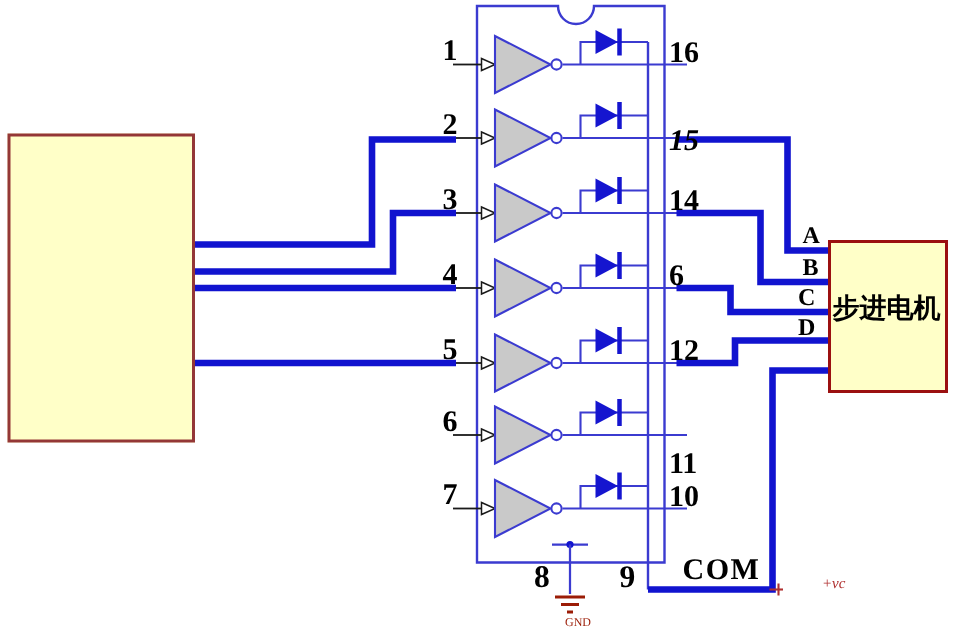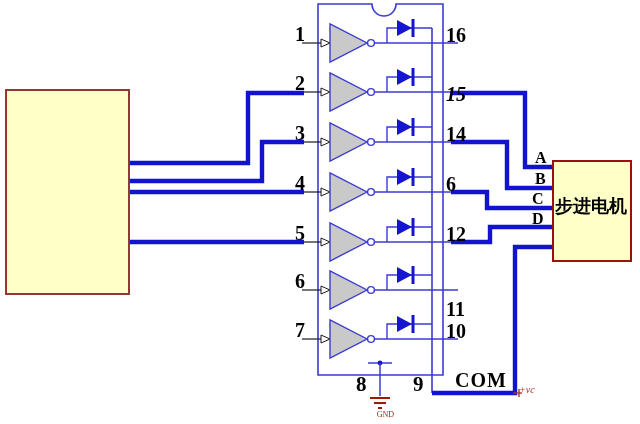--- a/index.html
+++ b/index.html
@@ -21,21 +21,21 @@
   .motor-box{
     position:absolute;left:552px;top:160px;width:76px;height:98px;
     background:#ffffc8;border:2px solid #9b1010;
   }
   .cpu-label{left:5px;top:161px;width:123px;text-align:center;font-size:29px;font-weight:bold;letter-spacing:1px;}
   .motor-label{left:551px;top:197px;width:80px;text-align:center;
     font-size:18px;font-weight:bold;font-family:"DejaVu Sans","Liberation Sans",sans-serif;}
   .ic-name{left:201px;top:373px;font-size:21px;color:#2b2fb0;letter-spacing:1px;}
   .com-label{left:455px;top:370px;font-size:20px;font-weight:bold;letter-spacing:1px;text-align:right;}
   .gnd-label{left:366px;top:411px;width:28px;text-align:right;font-size:8px;font-weight:normal;color:#9b1c06;}
-  .vcc-label{left:519px;top:385px;font-size:10px;font-style:italic;color:#b03030;}
+  .vcc-label{left:519px;top:385px;font-size:10px;font-style:italic;color:#b03030;padding-left:29px;}
   .motor-input{font-size:16px;font-weight:bold;}
 </style>
 </head>
 <body>
 
 <div class="stage">
 
   <svg width="640" height="424" viewBox="0 0 640 424">
 
     <g>

